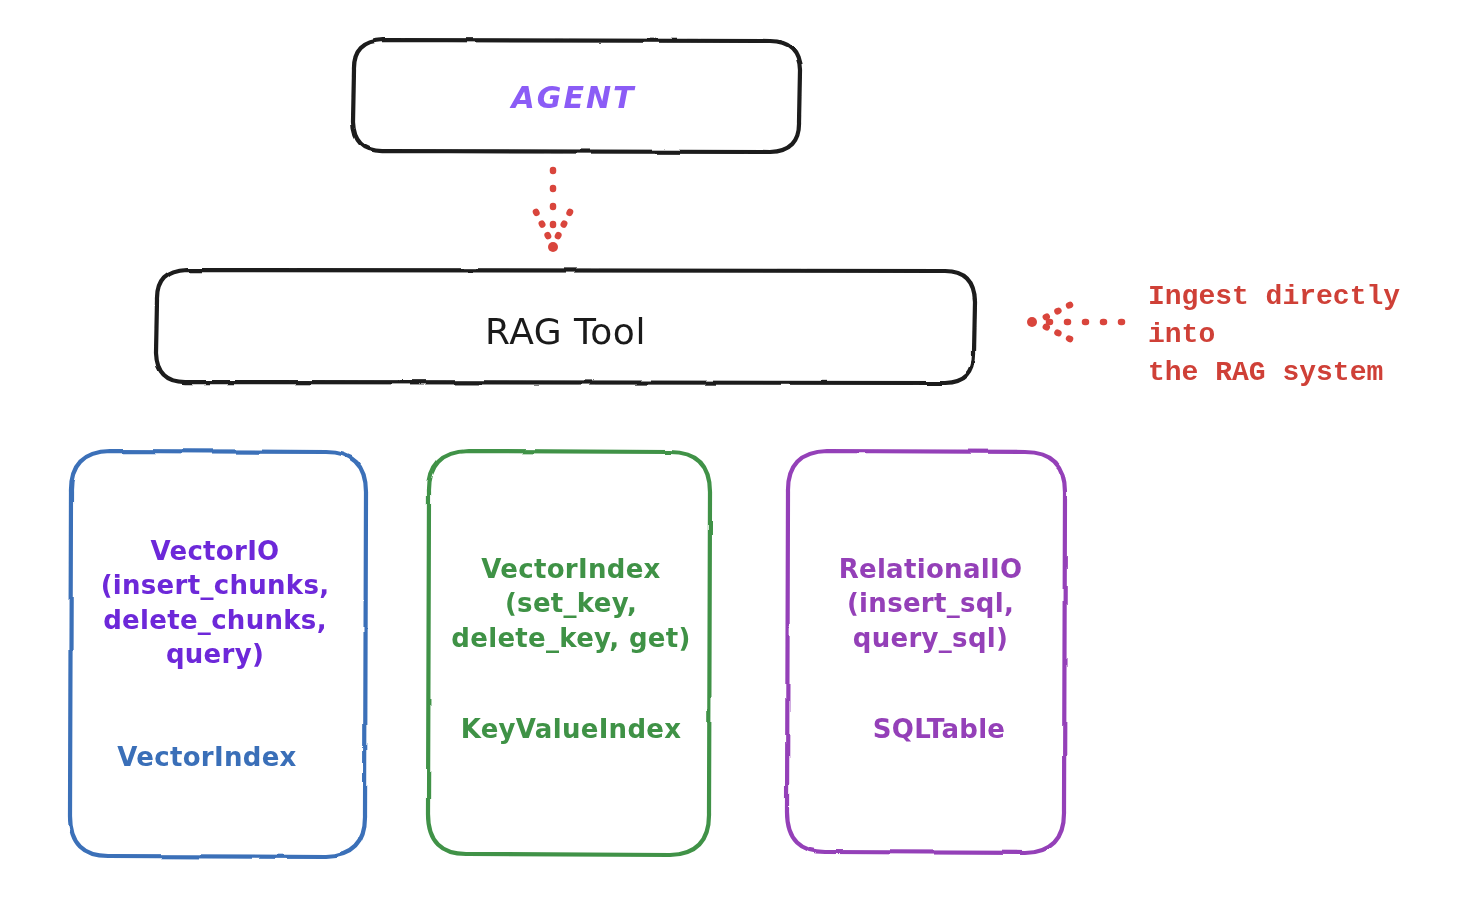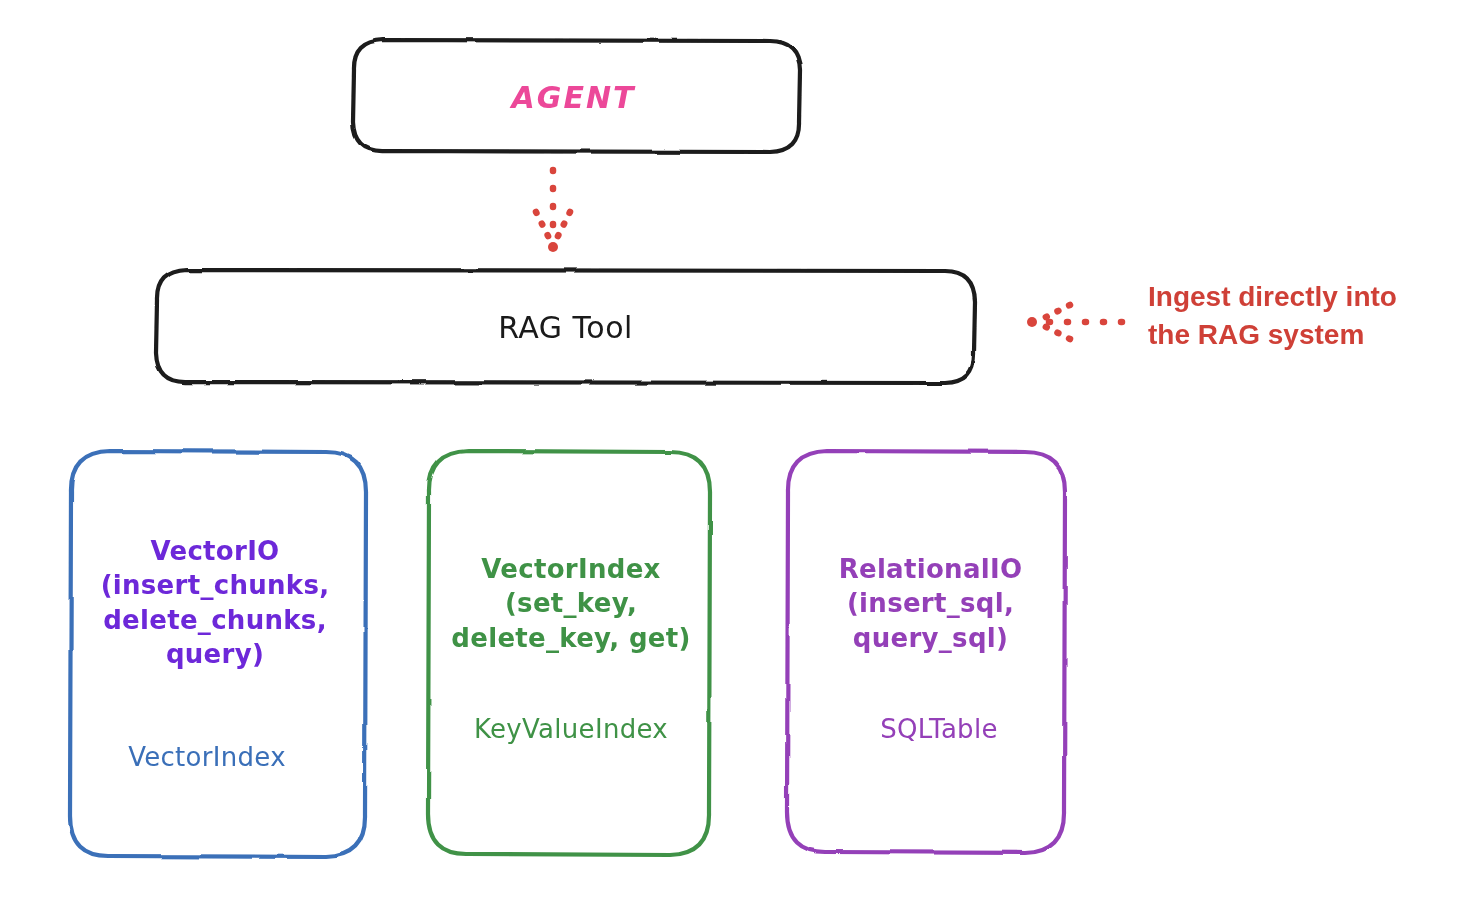--- a/index.html
+++ b/index.html
@@ -32,41 +32,41 @@
 
   
   #agent-label {
     left: 353px;
     top: 78px;
     width: 441px;
     font-size: 30px;
     font-style: italic;
     font-weight: 600;
     letter-spacing: 2px;
-    color: #ec4899;
+    color: #8b5cf6;
   }
   #ragtool-label {
     left: 156px;
     top: 308px;
     width: 819px;
-    font-size: 30px;
+    font-size: 36px;
     font-weight: 500;
     letter-spacing: 0.5px;
     color: #1a1a1a;
   }
 
   
   .store-api {
     font-size: 26px;
     font-weight: 600;
     letter-spacing: 0.3px;
   }
   .store-index {
     font-size: 26px;
-    font-weight: 400;
+    font-weight: 700;
     letter-spacing: 0.3px;
   }
 
   #vector-api   { left: 70px;  top: 534px; width: 290px; color: #6d28d9; }
   #vector-index { left: 62px;  top: 740px; width: 290px; color: #3a6fb8; }
 
   #kv-api       { left: 428px; top: 552px; width: 286px; color: #3f9246; }
   #kv-index     { left: 428px; top: 712px; width: 286px; color: #3f9246; }
 
   #rel-api      { left: 787px; top: 552px; width: 287px; color: #9440b8; }
@@ -76,21 +76,21 @@
   #ingest-note {
     position: absolute;
     left: 1148px;
     top: 278px;
     width: 330px;
     font-size: 28px;
     font-weight: 600;
     line-height: 1.35;
     color: #cf4037;
     text-align: left;
-    font-family: Liberation Sans, sans-serif;
+    font-family: Liberation Mono, monospace;
     white-space: pre-line;
   }
 </style>
 </head>
 <body>
 
 <svg id="canvas" viewBox="0 0 1484 910">
   <defs>
     <filter id="rough" x="-5%" y="-5%" width="110%" height="110%">
       <feTurbulence type="fractalNoise" baseFrequency="0.022" numOctaves="3" seed="7" result="noise"></feTurbulence>

